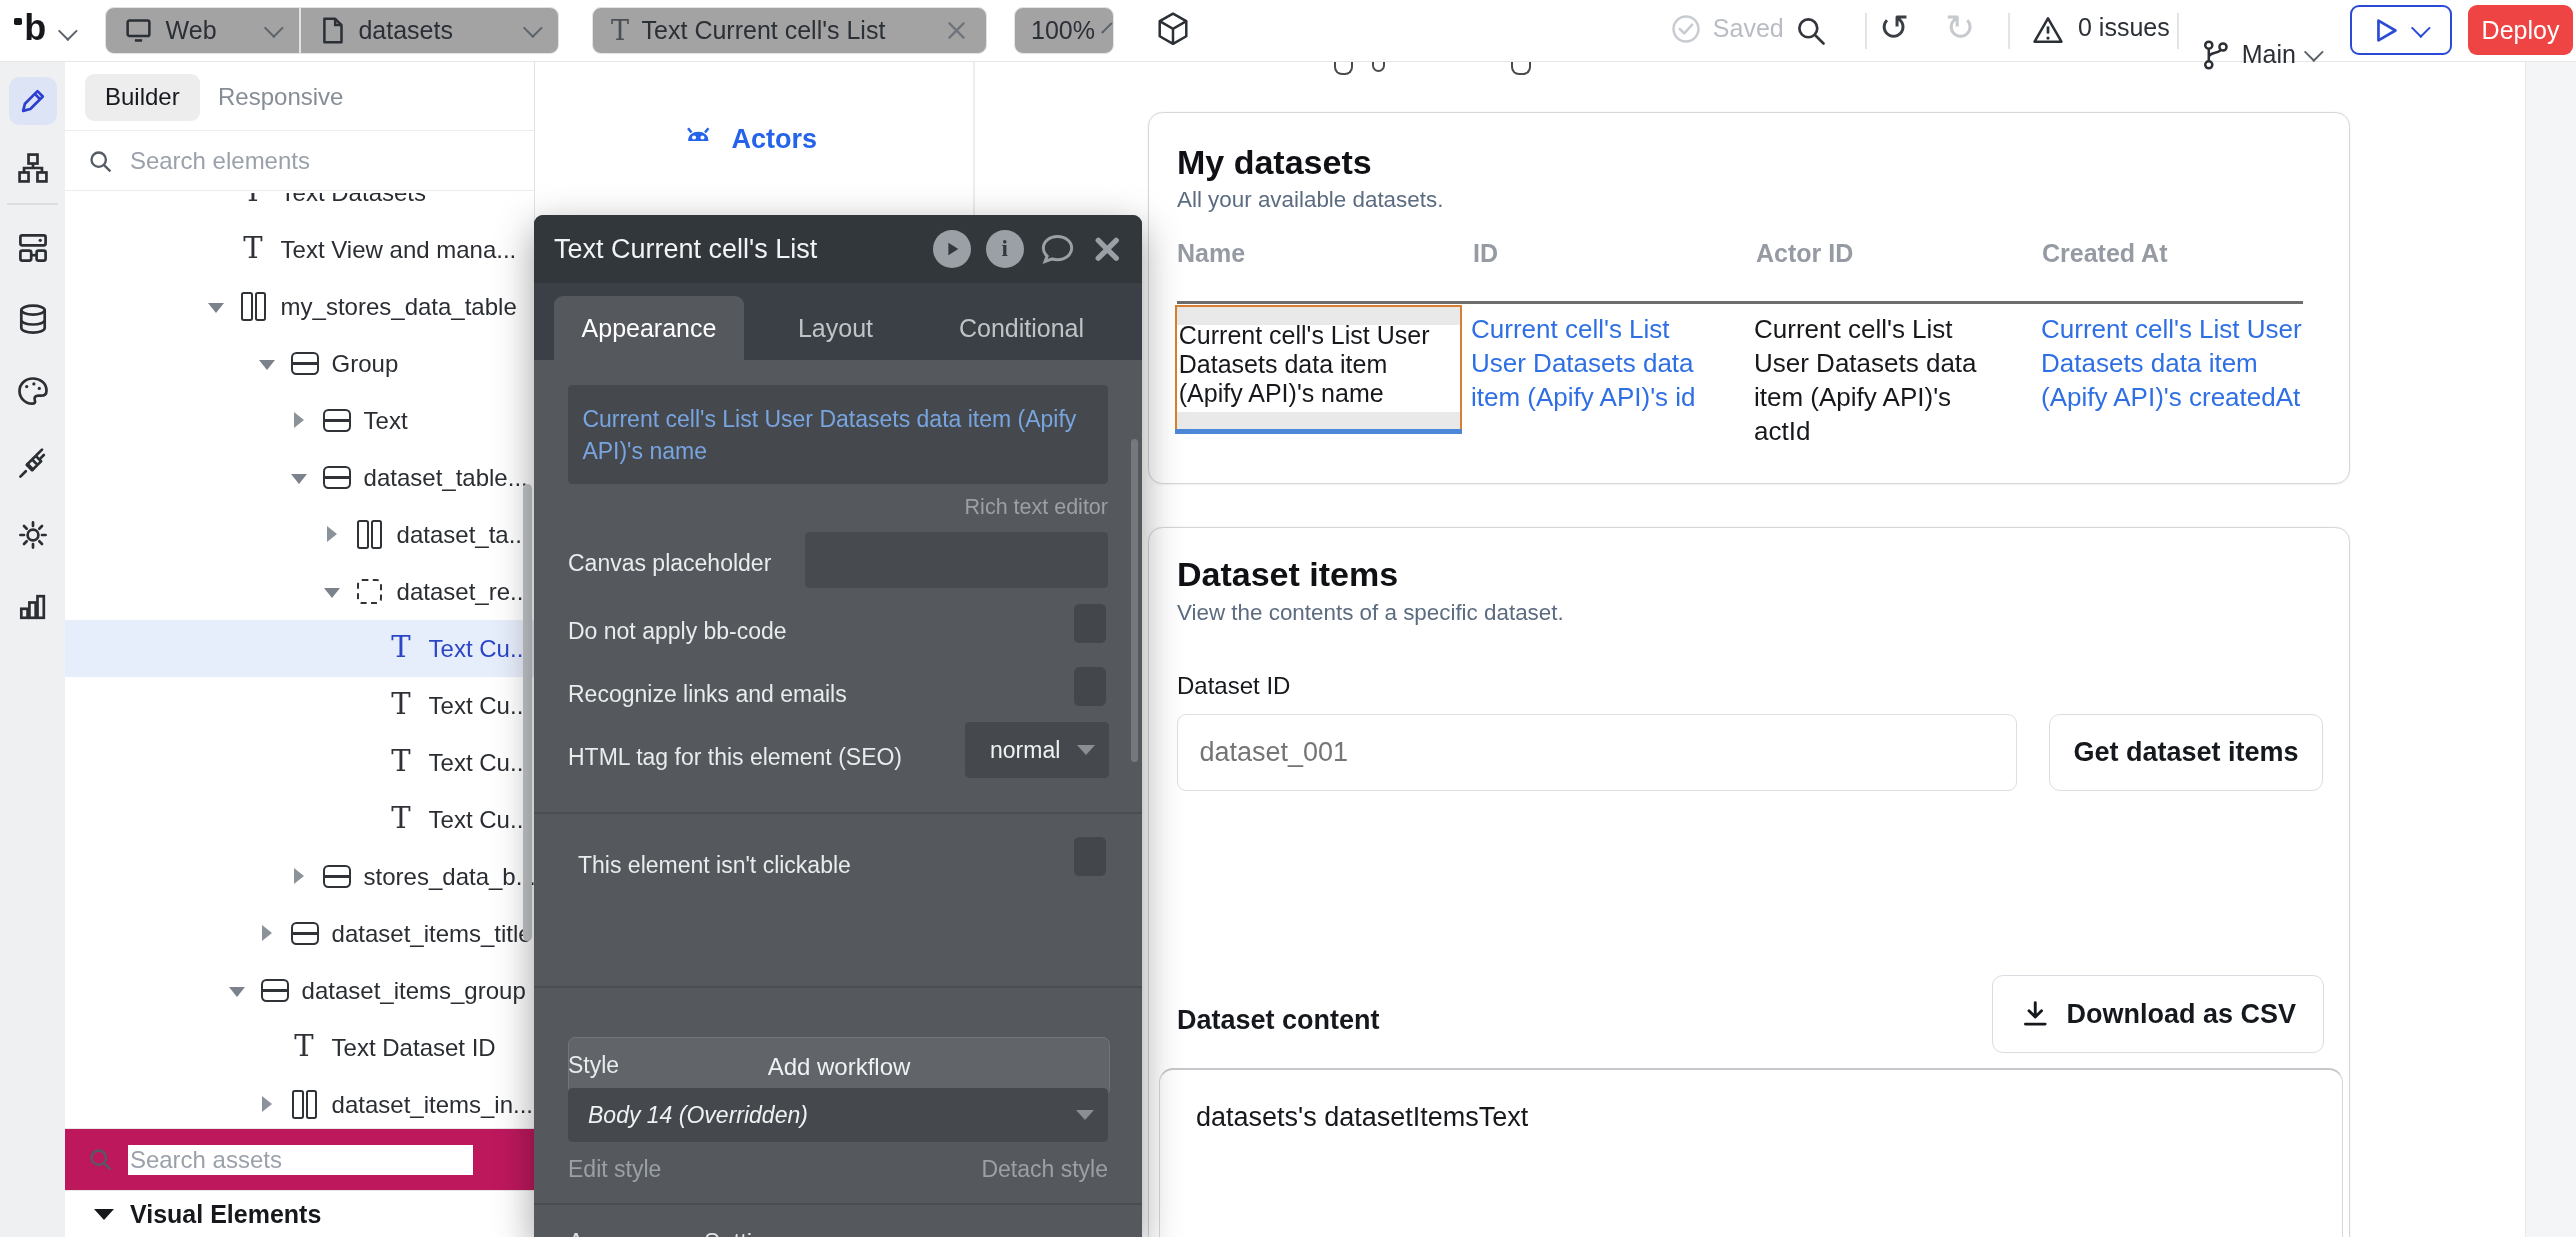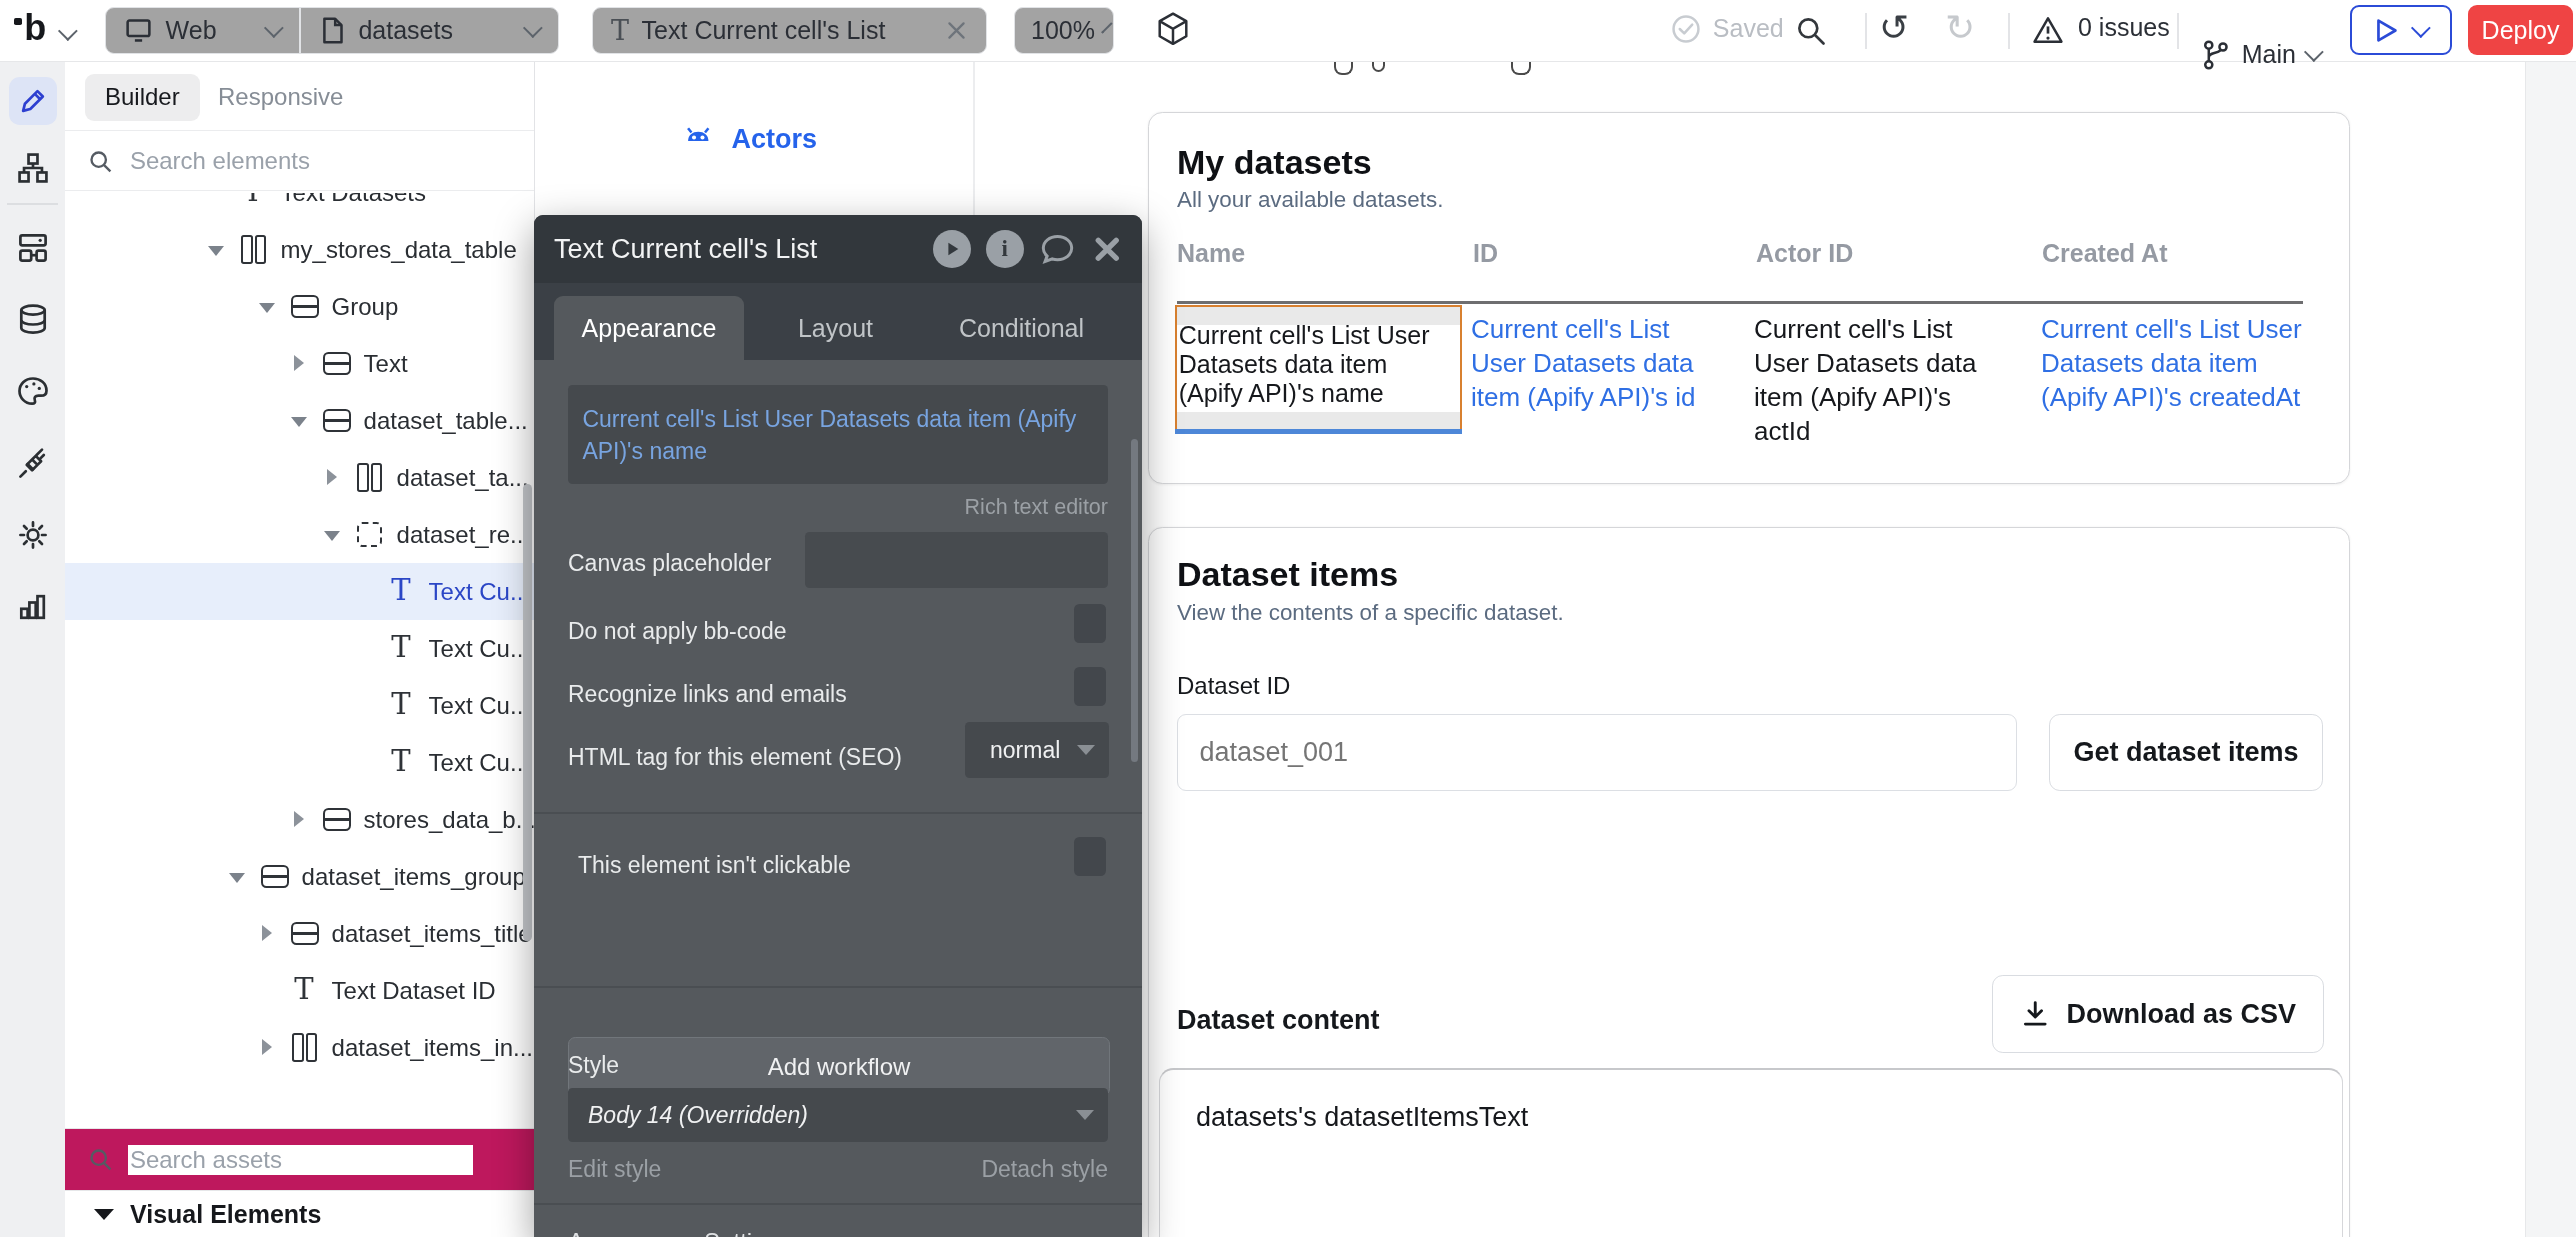--- a/index.html
+++ b/index.html
@@ -288,20 +288,25 @@
     <input placeholder="Search elements" style="">
   </div>
 
   <div class="tree-wrap">
     <div class="trow d3 first">
       <span class="caret" data-caret="none"></span>
       <span class="ticon" data-icon="text"></span>
       <span class="tlabel">Text Datasets</span>
     </div>
     <div class="trow d3">
+      <span class="caret" data-caret="none"></span>
+      <span class="ticon" data-icon="text"></span>
+      <span class="tlabel">Text View and mana...</span>
+    </div>
+    <div class="trow d3">
       <span class="caret" data-caret="down"></span>
       <span class="ticon" data-icon="columns"></span>
       <span class="tlabel">my_stores_data_table</span>
     </div>
     <div class="trow d4">
       <span class="caret" data-caret="down"></span>
       <span class="ticon" data-icon="group"></span>
       <span class="tlabel">Group</span>
     </div>
     <div class="trow d5">
@@ -342,29 +347,29 @@
     <div class="trow d7">
       <span class="caret" data-caret="none"></span>
       <span class="ticon" data-icon="text"></span>
       <span class="tlabel">Text Cu...</span>
     </div>
     <div class="trow d5">
       <span class="caret" data-caret="right"></span>
       <span class="ticon" data-icon="group"></span>
       <span class="tlabel">stores_data_b...</span>
     </div>
+    <div class="trow d5" style="padding-left:190px;">
+      <span class="caret" data-caret="right"></span>
+      <span class="ticon" data-icon="group"></span>
+      <span class="tlabel">dataset_items_title</span>
+    </div>
     <div class="trow d4" style="padding-left:160px;">
       <span class="caret" data-caret="down"></span>
       <span class="ticon" data-icon="group"></span>
       <span class="tlabel">dataset_items_group</span>
-    </div>
-    <div class="trow d5" style="padding-left:190px;">
-      <span class="caret" data-caret="right"></span>
-      <span class="ticon" data-icon="group"></span>
-      <span class="tlabel">dataset_items_title</span>
     </div>
     <div class="trow d5" style="padding-left:190px;">
       <span class="caret" data-caret="none"></span>
       <span class="ticon" data-icon="text"></span>
       <span class="tlabel">Text Dataset ID</span>
     </div>
     <div class="trow d5" style="padding-left:190px;">
       <span class="caret" data-caret="right"></span>
       <span class="ticon" data-icon="columns"></span>
       <span class="tlabel">dataset_items_in...</span>

